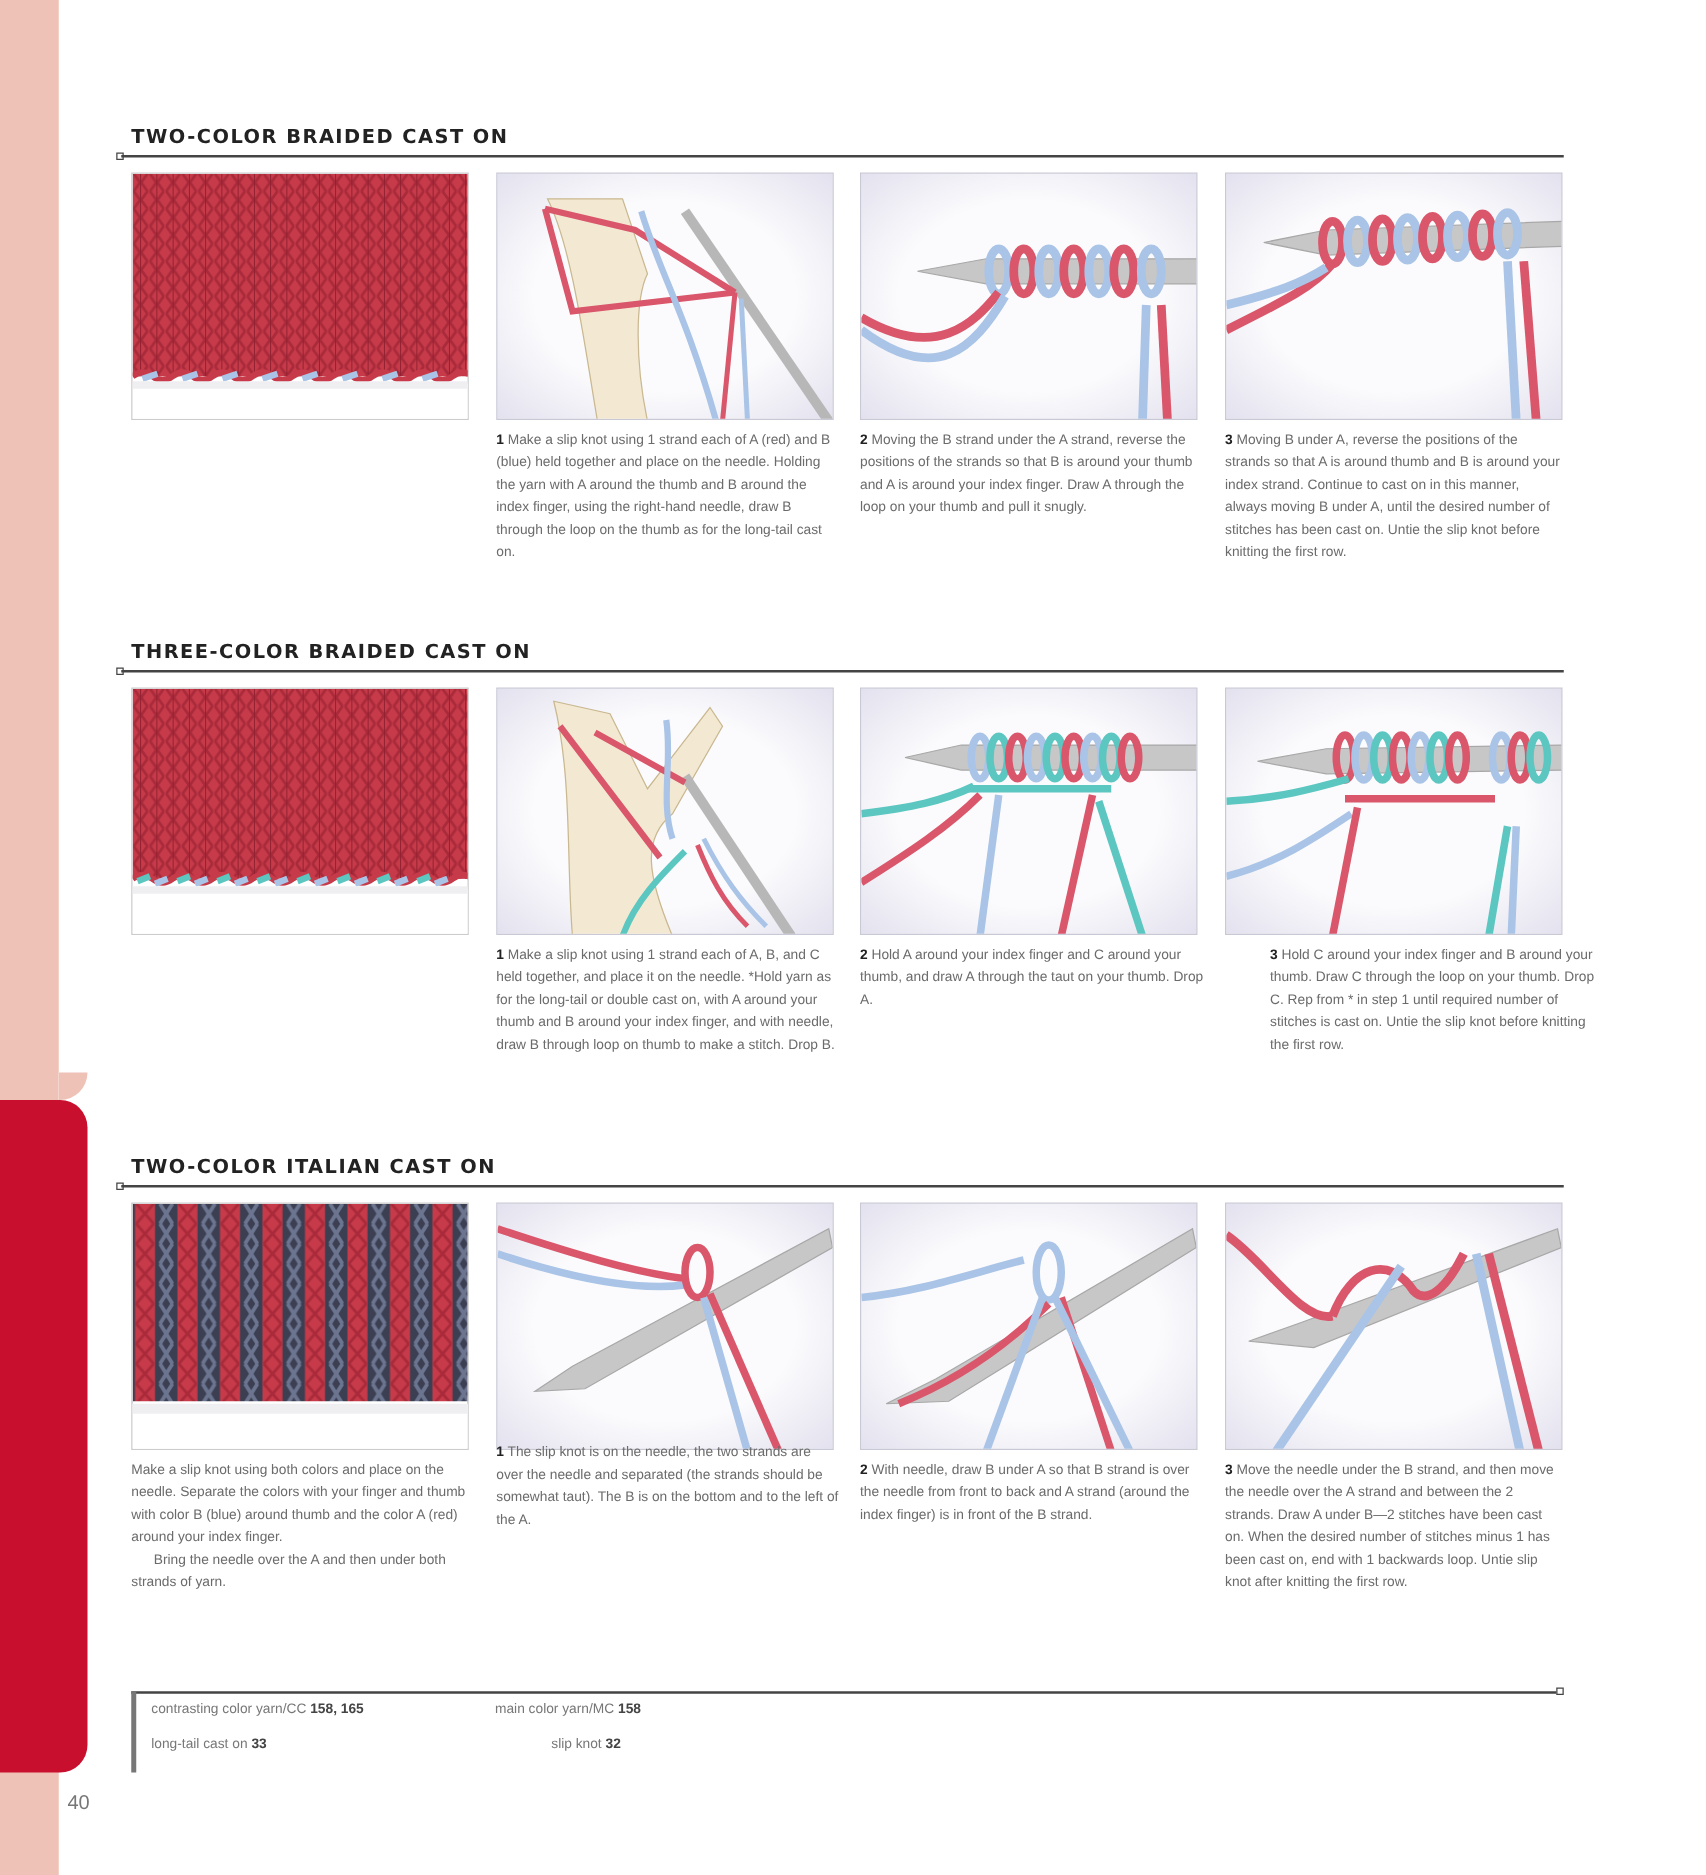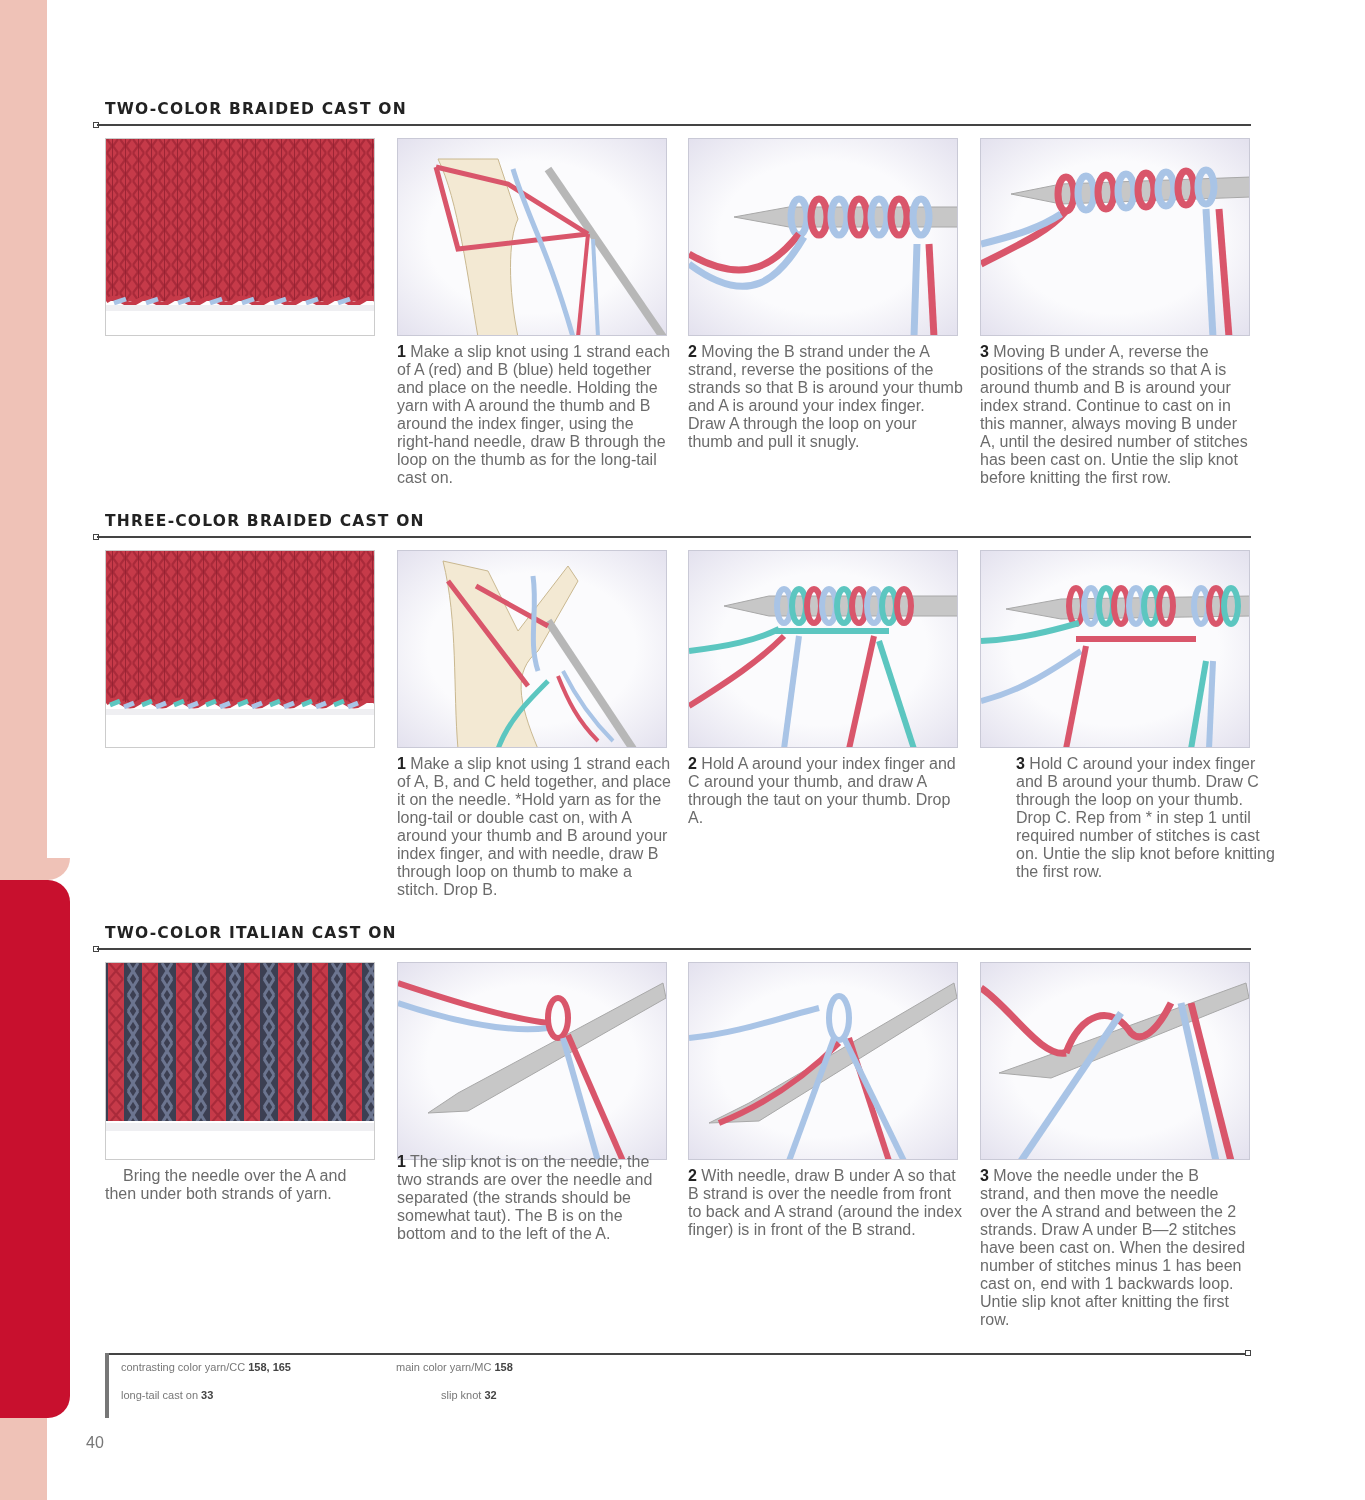--- a/index.html
+++ b/index.html
@@ -6,35 +6,35 @@
     html, body { width: 1365px; height: 1500px; background: #ffffff; overflow: hidden; }
     body { position: relative; font-family: "Liberation Sans", "DejaVu Sans", sans-serif; color: #555; }
 
     
     .side-strip { position: absolute; left: 0; top: 0; width: 47px; height: 1500px; background: #efc2b7; }
     .side-tab { position: absolute; left: 0; top: 880px; width: 70px; height: 538px; background: #c8102e;
                 border-top-right-radius: 22px; border-bottom-right-radius: 22px; }
     .side-tab-notch-top { position: absolute; left: 47px; top: 858px; width: 23px; height: 22px; background: #fff; }
     .side-tab-notch-top::before { content: ""; position: absolute; left: 0; top: 0; width: 23px; height: 22px;
                 background: #efc2b7; border-bottom-right-radius: 22px; }
-    .page-number { position: absolute; left: 54px; top: 1434px; font-size: 16px; color: #777; margin-left: 32px; }
+    .page-number { position: absolute; left: 54px; top: 1434px; font-size: 16px; color: #777; }
 
     
     .section { position: absolute; left: 93px; width: 1158px; }
     .section-title { position: absolute; left: 12px; top: 0; font-family: "DejaVu Sans", sans-serif; font-size: 15.5px;
                 font-weight: bold; letter-spacing: 1.2px; color: #222; white-space: nowrap; }
     .section-rule { position: absolute; left: 4px; width: 1154px; height: 1.5px; background: #444; }
     .rule-marker { position: absolute; width: 6px; height: 6px; border: 1.3px solid #444; background: #fff; }
 
     .swatch { position: absolute; left: 12px; width: 270px; height: 198px; border: 1px solid #ccc; overflow: hidden; background: #fff; }
     .illus { position: absolute; width: 270px; height: 198px; border: 1px solid #c9c9d6; overflow: hidden;
              background: radial-gradient(ellipse at center, #fbfbfd 55%, #e3e1ee 100%); }
     .illus svg { position: absolute; left: 0; top: 0; }
 
-    .step-text { position: absolute; width: 275px; font-size: 16px; line-height: 18px; color: #6b6b6b; }
+    .step-text { position: absolute; width: 275px; font-size: 11px; line-height: 18px; color: #6b6b6b; }
     .step-text b { color: #222; font-weight: bold; }
     .intro-text { text-indent: 0; }
     .intro-para2 { text-indent: 18px; display: block; }
 
     
     .refs { position: absolute; left: 105px; top: 1353px; width: 1144px; height: 65px; }
     .refs-topline { position: absolute; left: 0; top: 0; width: 1144px; height: 1.5px; background: #444; }
     .refs-leftbar { position: absolute; left: 0; top: 0; width: 4px; height: 65px; background: #777; }
     .ref { position: absolute; font-size: 11px; color: #777; white-space: nowrap; }
     .ref b { color: #444; font-weight: bold; }
@@ -263,20 +263,21 @@
         <path d="M0 25 C30 45 60 95 85 90" stroke="#d9566b"></path>
         <path d="M85 90 C100 50 130 40 150 70 C160 80 175 70 190 40" stroke="#d9566b"></path>
         <path d="M140 50 L40 198" stroke="#a9c4e6"></path>
         <path d="M200 40 L235 198" stroke="#a9c4e6"></path>
         <path d="M210 40 L250 198" stroke="#d9566b"></path>
       </g>
     </svg>
   </div>
 
   <div class="step-text intro-text" style="left:12px; top:243px; width:275px;">
+    <span>Make a slip knot using both colors and place on the needle. Separate the colors with your finger and thumb with color B (blue) around thumb and the color A (red) around your index finger.</span>
     <span class="intro-para2">Bring the needle over the A and then under both strands of yarn.</span>
   </div>
   <div class="step-text" style="left:304px; top:229px;"><b>1</b> <span>The slip knot is on the needle, the two strands are over the needle and separated (the strands should be somewhat taut). The B is on the bottom and to the left of the A.</span></div>
   <div class="step-text" style="left:595px; top:243px;"><b>2</b> <span>With needle, draw B under A so that B strand is over the needle from front to back and A strand (around the index finger) is in front of the B strand.</span></div>
   <div class="step-text" style="left:887px; top:243px; width:272px;"><b>3</b> <span>Move the needle under the B strand, and then move the needle over the A strand and between the 2 strands. Draw A under B—2 stitches have been cast on. When the desired number of stitches minus 1 has been cast on, end with 1 backwards loop. Untie slip knot after knitting the first row.</span></div>
 </div>
 
 <div class="refs">
   <div class="refs-topline"></div>
   <div class="rule-marker" style="left:1140px; top:-3px;"></div>

